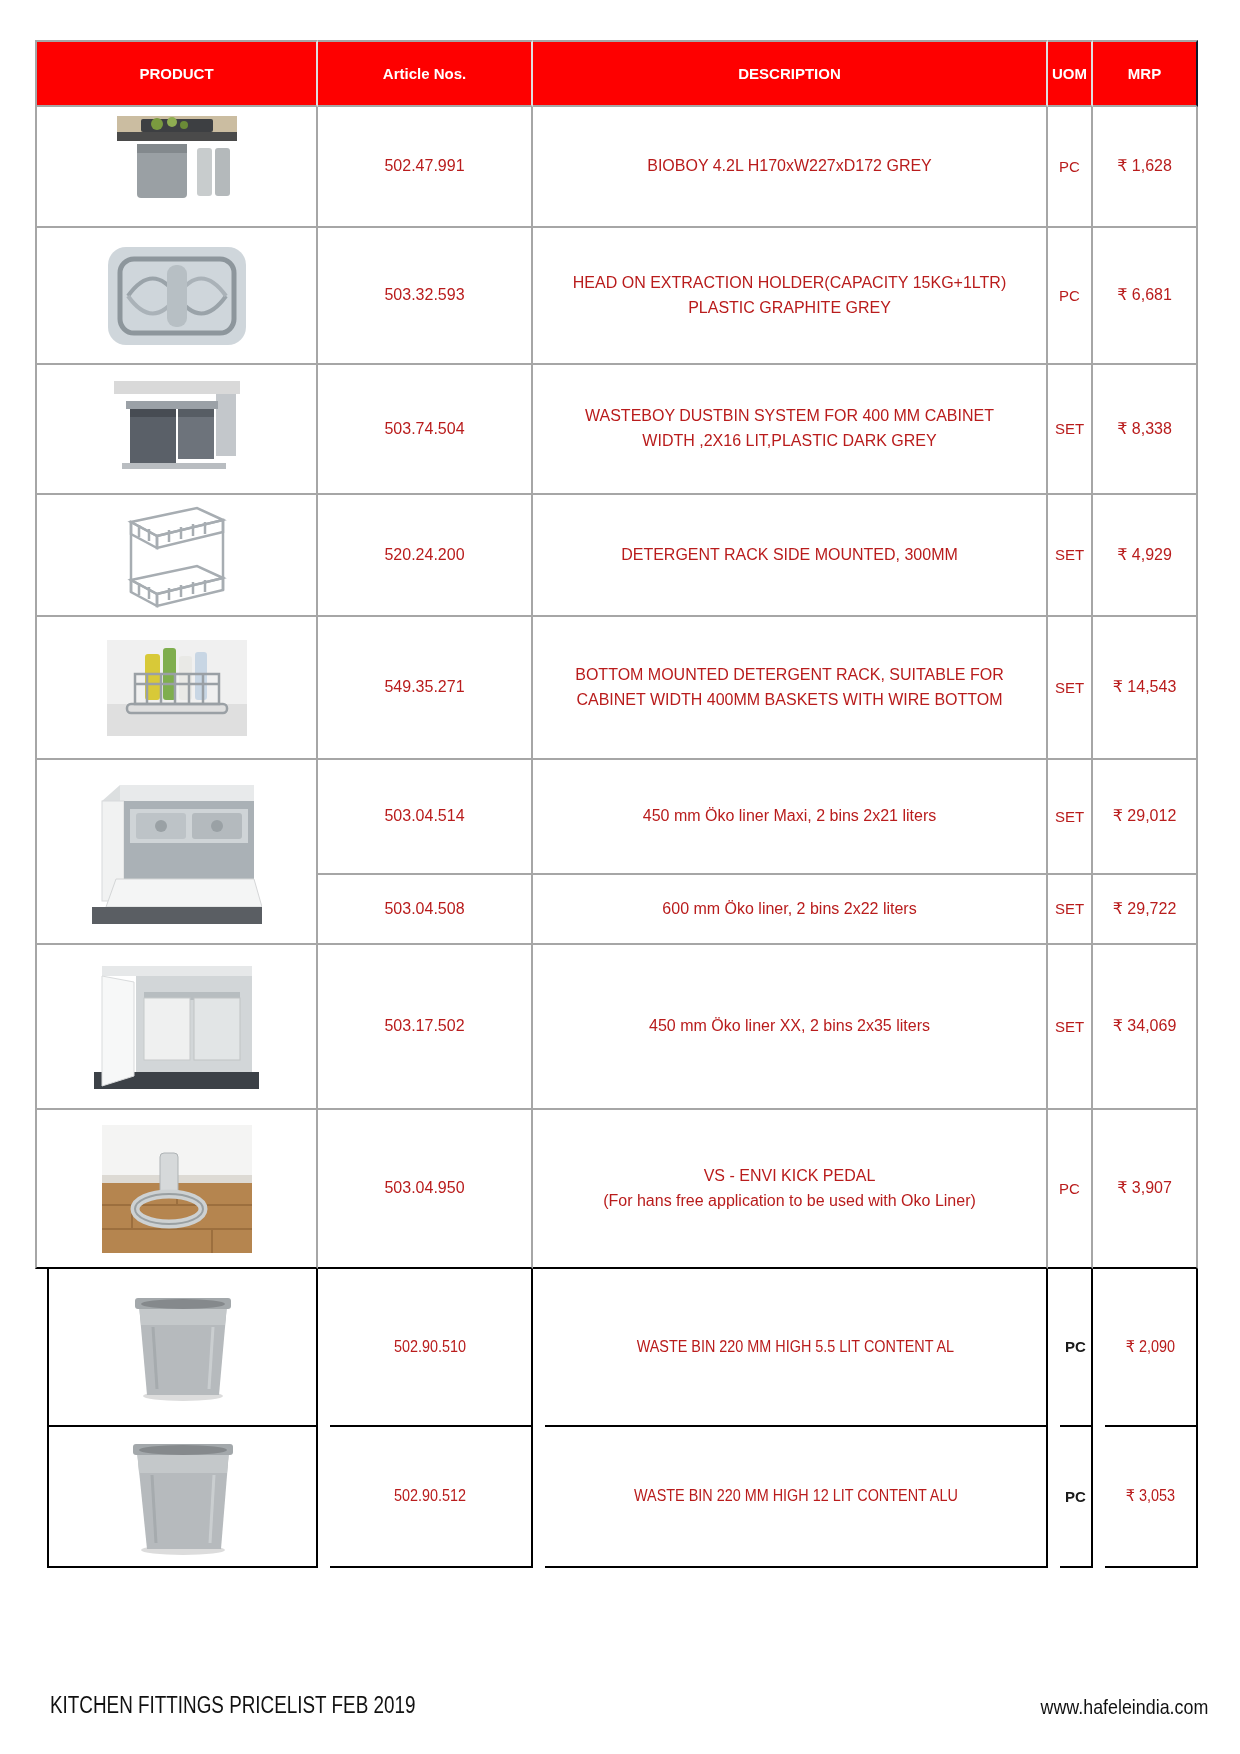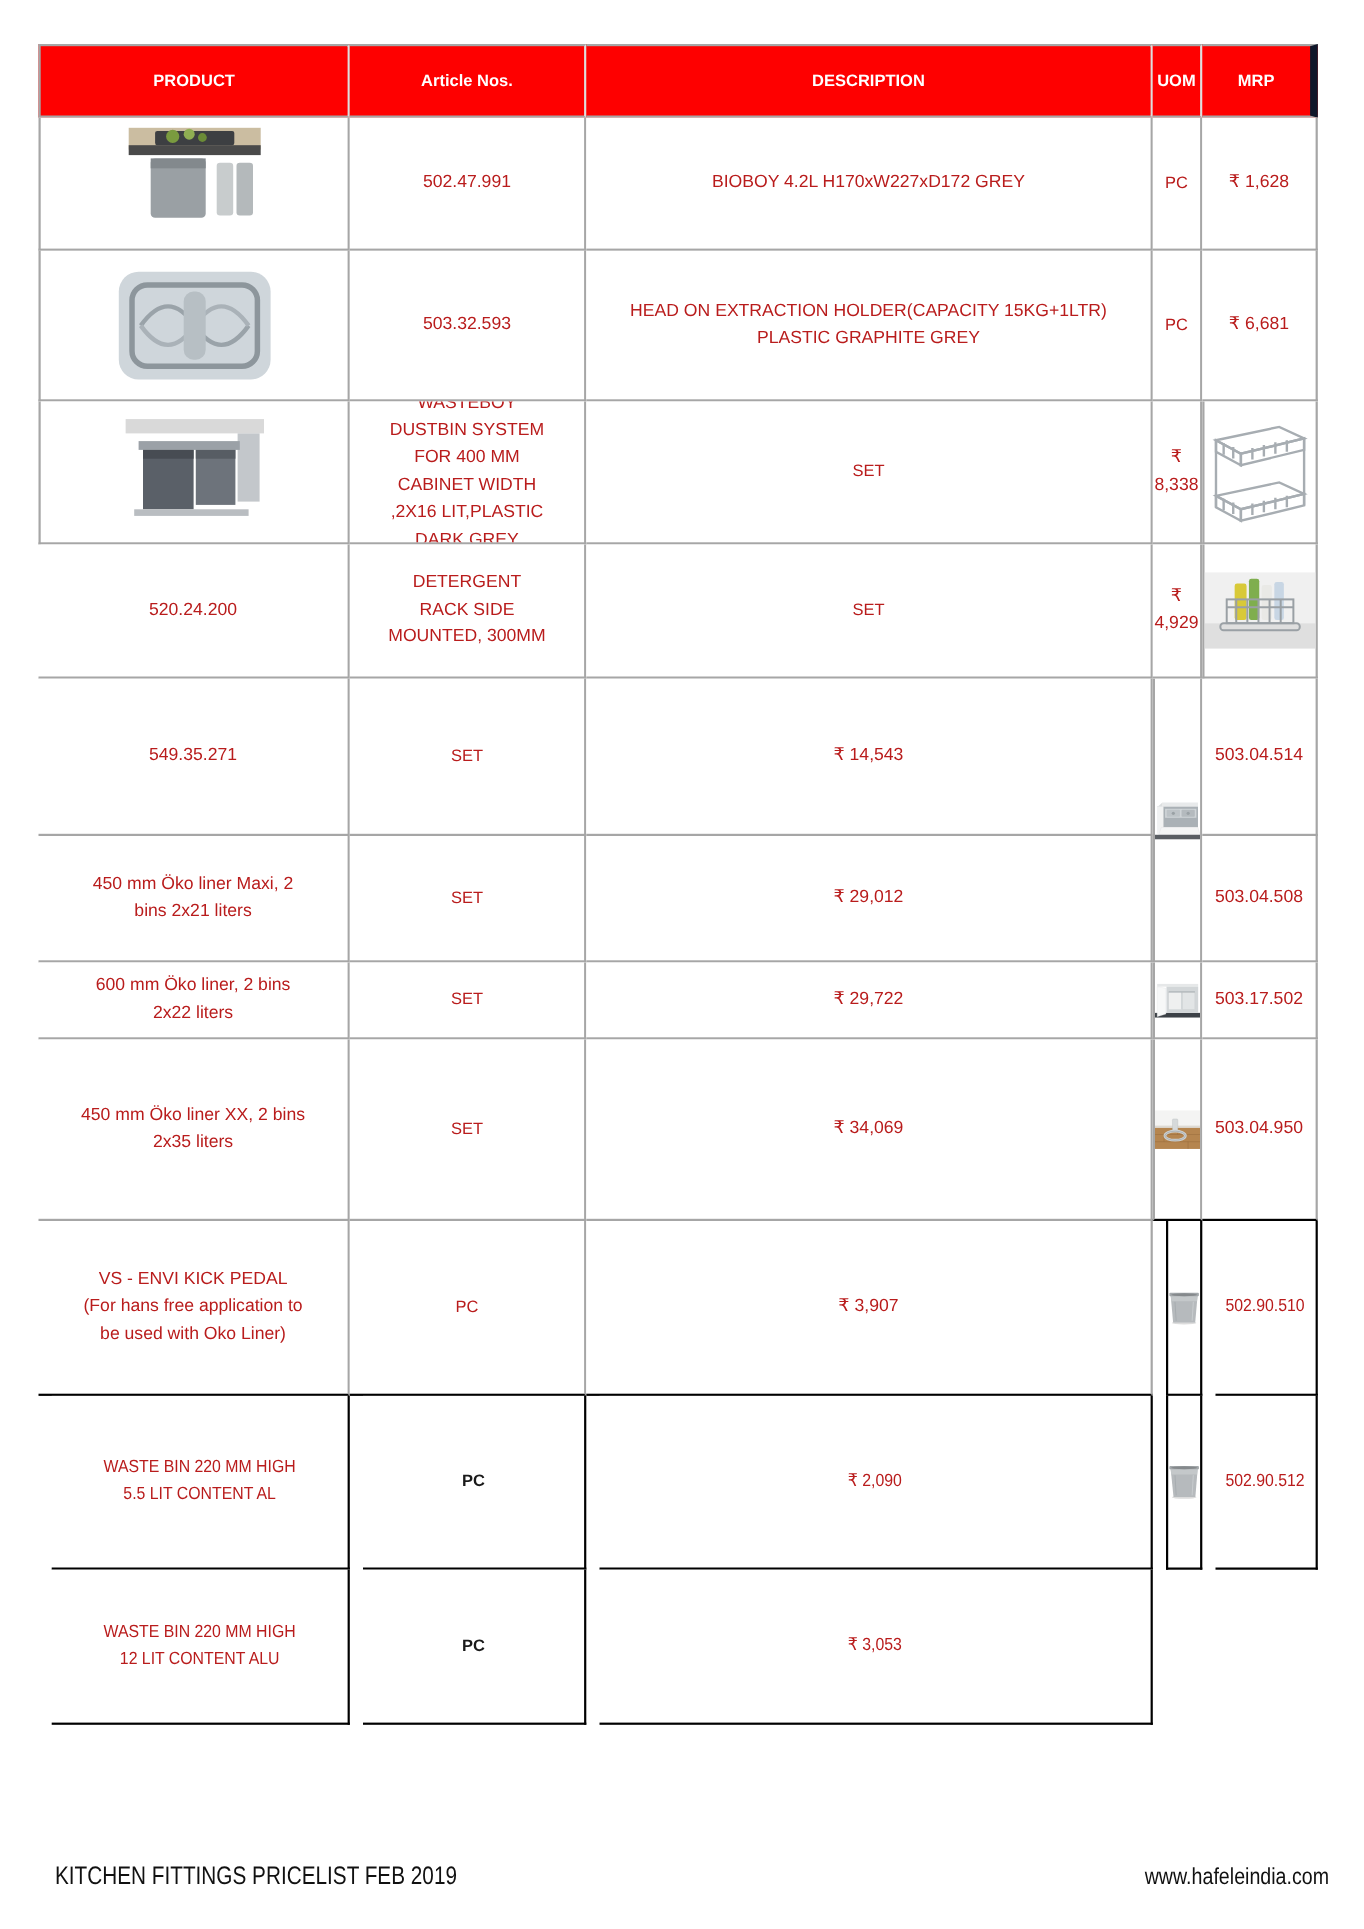--- a/index.html
+++ b/index.html
@@ -18,21 +18,21 @@
     text-align:center;
     color:#b91c1c;font-size:16px;line-height:1.55;
     background:#ffffff;overflow:hidden;
   }
   .first-col{border-left:2px solid #a6a6a6;}
   .head{
     background:#fe0000;color:#ffffff;font-weight:bold;font-size:15px;
     border-top:2px solid #a6a6a6;
     border-right:2px solid #dedede;
   }
-  .head.last{border-right:7px solid #0f172a;}
+  .head.last{border-right:2px solid #0f172a;}
   .desc{padding:0 34px;text-align:center;}
   .uom{font-size:15px;}
   .span2{grid-row:span 2;}
   .bb-black{border-bottom-color:#000000;}
   .dark{border-right-color:#000000;border-bottom-color:#000000;margin-left:12px;}
   .dark.first-col{border-left-color:#000000;}
   .dark-pc{font-weight:bold;color:#1a1a1a;}
   .cond{display:inline-block;transform:scaleX(0.9);}
   .two-line span{display:block;}
   .footer-left{
@@ -94,20 +94,21 @@
       <rect x="0" y="0" width="126" height="13" fill="#d9d9d9"></rect>
       <rect x="102" y="13" width="20" height="62" fill="#c3c7cb"></rect>
       <rect x="12" y="20" width="92" height="8" fill="#9ba1a7"></rect>
       <rect x="16" y="28" width="46" height="54" fill="#5a6068"></rect>
       <rect x="64" y="28" width="36" height="50" fill="#6d737b"></rect>
       <rect x="16" y="28" width="46" height="8" fill="#474c53"></rect>
       <rect x="64" y="28" width="36" height="8" fill="#575d64"></rect>
       <rect x="8" y="82" width="104" height="6" fill="#b9bdc1"></rect>
     </svg>
   </div>
+  <div class="cell">503.74.504</div>
   <div class="cell desc">WASTEBOY DUSTBIN SYSTEM FOR 400 MM CABINET WIDTH ,2X16 LIT,PLASTIC DARK GREY</div>
   <div class="cell uom">SET</div>
   <div class="cell">₹ 8,338</div>
 
   <div class="cell first-col">
     <svg width="116" height="118" viewBox="0 0 116 118">
       <g fill="none" stroke="#a7adb2" stroke-width="2.5">
         <polygon points="12,26 78,12 104,24 38,40"></polygon>
         <polygon points="12,26 38,40 38,52 12,38"></polygon>
         <polygon points="38,40 104,24 104,36 38,52"></polygon>
@@ -150,20 +151,21 @@
         <line x1="40" y1="34" x2="40" y2="64"></line>
           <line x1="54" y1="34" x2="54" y2="64"></line>
         <line x1="68" y1="34" x2="68" y2="64"></line>
           <line x1="82" y1="34" x2="82" y2="64"></line>
         <line x1="96" y1="34" x2="96" y2="64"></line>
         <rect x="20" y="64" width="100" height="9" rx="4"></rect>
       </g>
     </svg>
   </div>
   <div class="cell">549.35.271</div>
+  <div class="cell desc">BOTTOM MOUNTED DETERGENT RACK, SUITABLE FOR CABINET WIDTH 400MM BASKETS WITH WIRE BOTTOM</div>
   <div class="cell uom">SET</div>
   <div class="cell">₹ 14,543</div>
 
   <div class="cell first-col span2">
     <svg width="170" height="145" viewBox="0 0 170 145">
       <polygon points="28,6 162,6 162,22 28,22" fill="#e8eaeb"></polygon>
       <polygon points="10,22 28,6 28,22" fill="#dcdfe0"></polygon>
       <rect x="10" y="22" width="22" height="100" fill="#f1f2f2" stroke="#d8dadb"></rect>
       <rect x="32" y="22" width="130" height="78" fill="#aab1b6"></rect>
       <rect x="38" y="30" width="118" height="34" fill="#cfd4d7"></rect>

